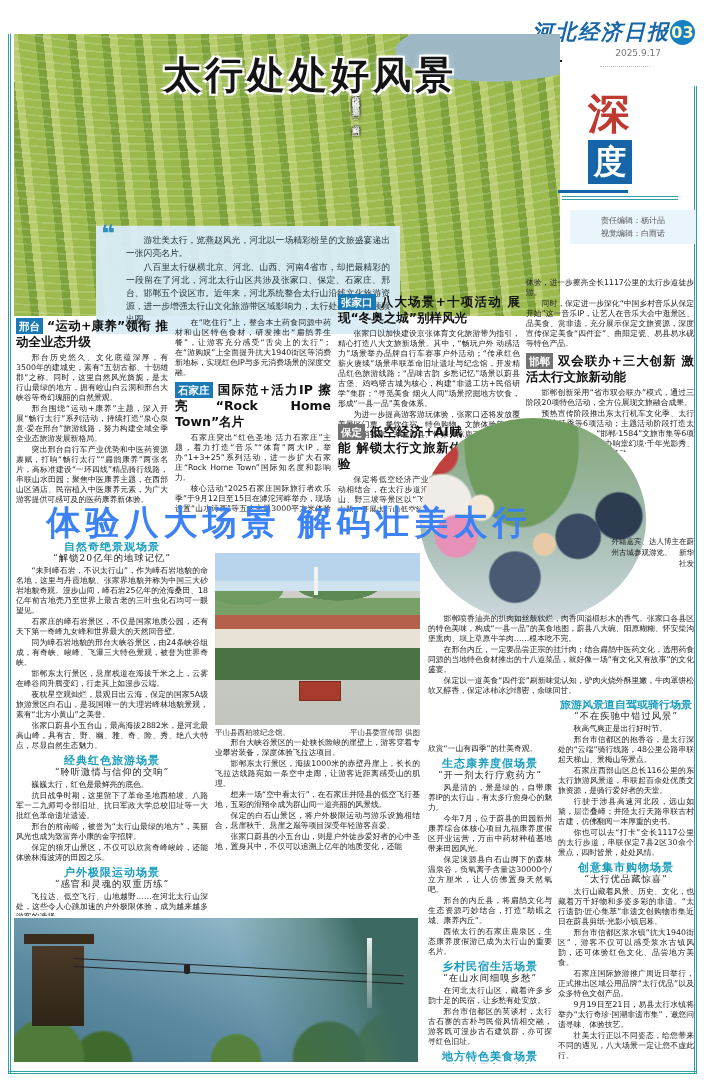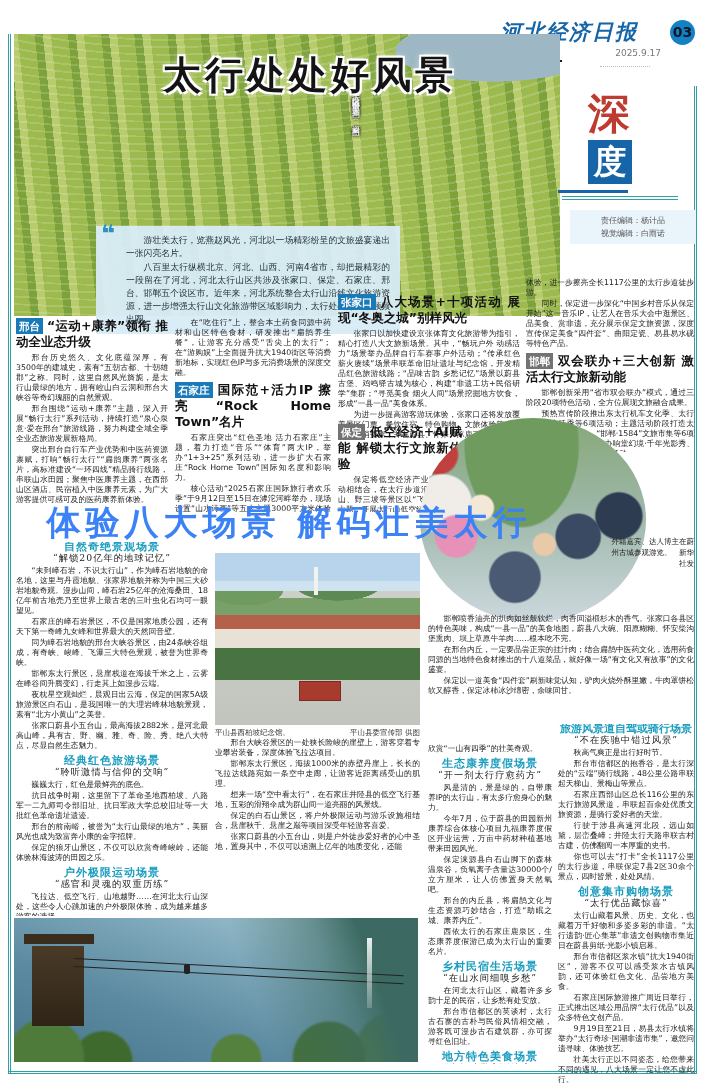--- a/index.html
+++ b/index.html
@@ -3,25 +3,25 @@
 <meta charset="utf-8">
 <style>
   html,body{margin:0;padding:0;background:#e9e9e9;}
   #page{position:relative;width:708px;height:1091px;background:#fff;overflow:hidden;
         font-family:"DejaVu Sans",sans-serif;color:#222;}
   .abs{position:absolute;}
   
   .frame-v{width:0;border-left:3px double #2fa0a6;}
   .frame-h{height:0;border-top:3px double #2fa0a6;}
   
-  .masthead{display:flex;align-items:center;justify-content:space-between;gap:0;}
+  .masthead{display:flex;align-items:center;justify-content:flex-end;gap:0;}
   .masthead-name{color:#1565a8;font-size:21px;font-weight:bold;font-style:italic;
                  letter-spacing:2px;font-family:"DejaVu Serif",serif;}
-  .page-badge{width:25px;height:25px;border-radius:50%;background:#1581c2;color:#0f172a;
-              font-size:14px;font-weight:bold;display:flex;align-items:center;justify-content:center;margin-left:24px;}
+  .page-badge{width:25px;height:25px;border-radius:50%;background:#1581c2;color:#fef9c3;
+              font-size:16px;font-weight:bold;display:flex;align-items:center;justify-content:center;}
   .mast-date{font-size:9px;color:#777;text-align:right;padding-right:34px;margin-top:2px;}
   
   .shen{font-size:42px;font-weight:bold;color:#bf3a30;font-family:"DejaVu Serif",serif;}
   .du-box{width:44px;height:44px;background:#1565a8;color:#fff;font-size:33px;font-weight:bold;
           display:flex;align-items:center;justify-content:center;font-family:"DejaVu Serif",serif;}
   .editor-box{background:#eaf4fb;font-size:8px;color:#555;text-align:center;
               line-height:13px;padding:4px 2px;}
   
   .photo-main{background:
      radial-gradient(ellipse 30% 18% at 88% 6%, #9db8c4 0 60%, transparent 61%),
@@ -232,21 +232,21 @@
     <div class="para">西依太行的石家庄鹿泉区，生态康养度假游已成为太行山的重要名片。</div>
     <div class="scene-head">乡村民宿生活场景</div>
     <div class="scene-sub">“在山水间细嗅乡愁”</div>
     <div class="para">在河北太行山区，藏着许多乡韵十足的民宿，让乡愁有处安放。</div>
     <div class="para">邢台市信都区的英谈村，太行古石寨的古朴与民俗风情相交融，游客既可漫步古石建筑群，亦可探寻红色旧址。</div>
     <div class="scene-head">地方特色美食场景</div>
     <div class="scene-sub">“太行味觉永不缺席”</div>
 
   </div>
 
-  <div class="abs bodytext" style="left:558px;top:724px;width:136px;height:364px;overflow:hidden;">
+  <div class="abs bodytext" style="left:558px;top:700px;width:136px;height:364px;overflow:hidden;">
     <div class="scene-head" style="margin-top:0;letter-spacing:0;">旅游风景道自驾或骑行场景</div>
     <div class="scene-sub">“不在疾驰中错过风景”</div>
     <div class="para">秋高气爽正是出行好时节。</div>
     <div class="para">邢台市信都区的抱香谷，是太行深处的“云端”骑行线路，48公里公路串联起天梯山、景梅山等景点。</div>
     <div class="para">石家庄西部山区总长116公里的东太行旅游风景道，串联起百余处优质文旅资源，是骑行爱好者的天堂。</div>
     <div class="para">行驶于涉县高速河北段，远山如黛，层峦叠嶂；井陉太行天路串联古村古建，仿佛翻阅一本厚重的史书。</div>
     <div class="para">你也可以去“打卡”全长1117公里的太行步道，串联保定7县2区30余个景点，四时皆景，处处风情。</div>
     <div class="scene-head">创意集市购物场景</div>
     <div class="scene-sub">“太行优品藏惊喜”</div>
     <div class="para">太行山藏着风景、历史、文化，也藏着万千好物和多姿多彩的非遗。“太行遗韵·匠心集萃”非遗文创购物市集近日在蔚县剪纸·光影小镇启幕。</div>

